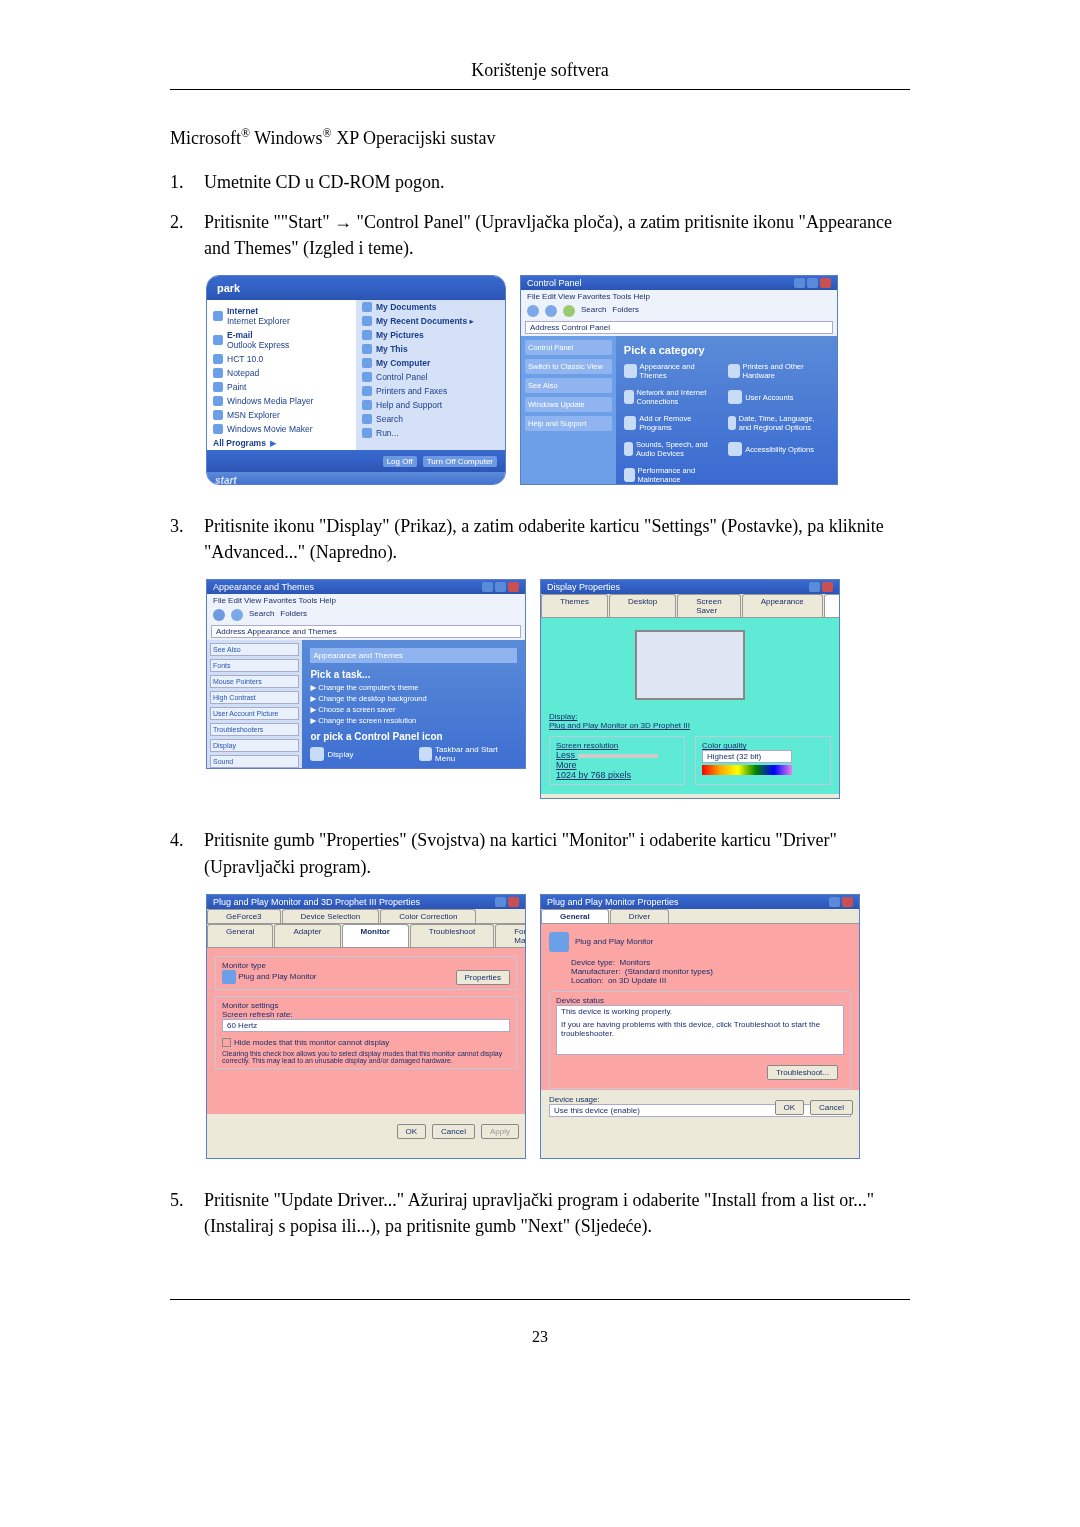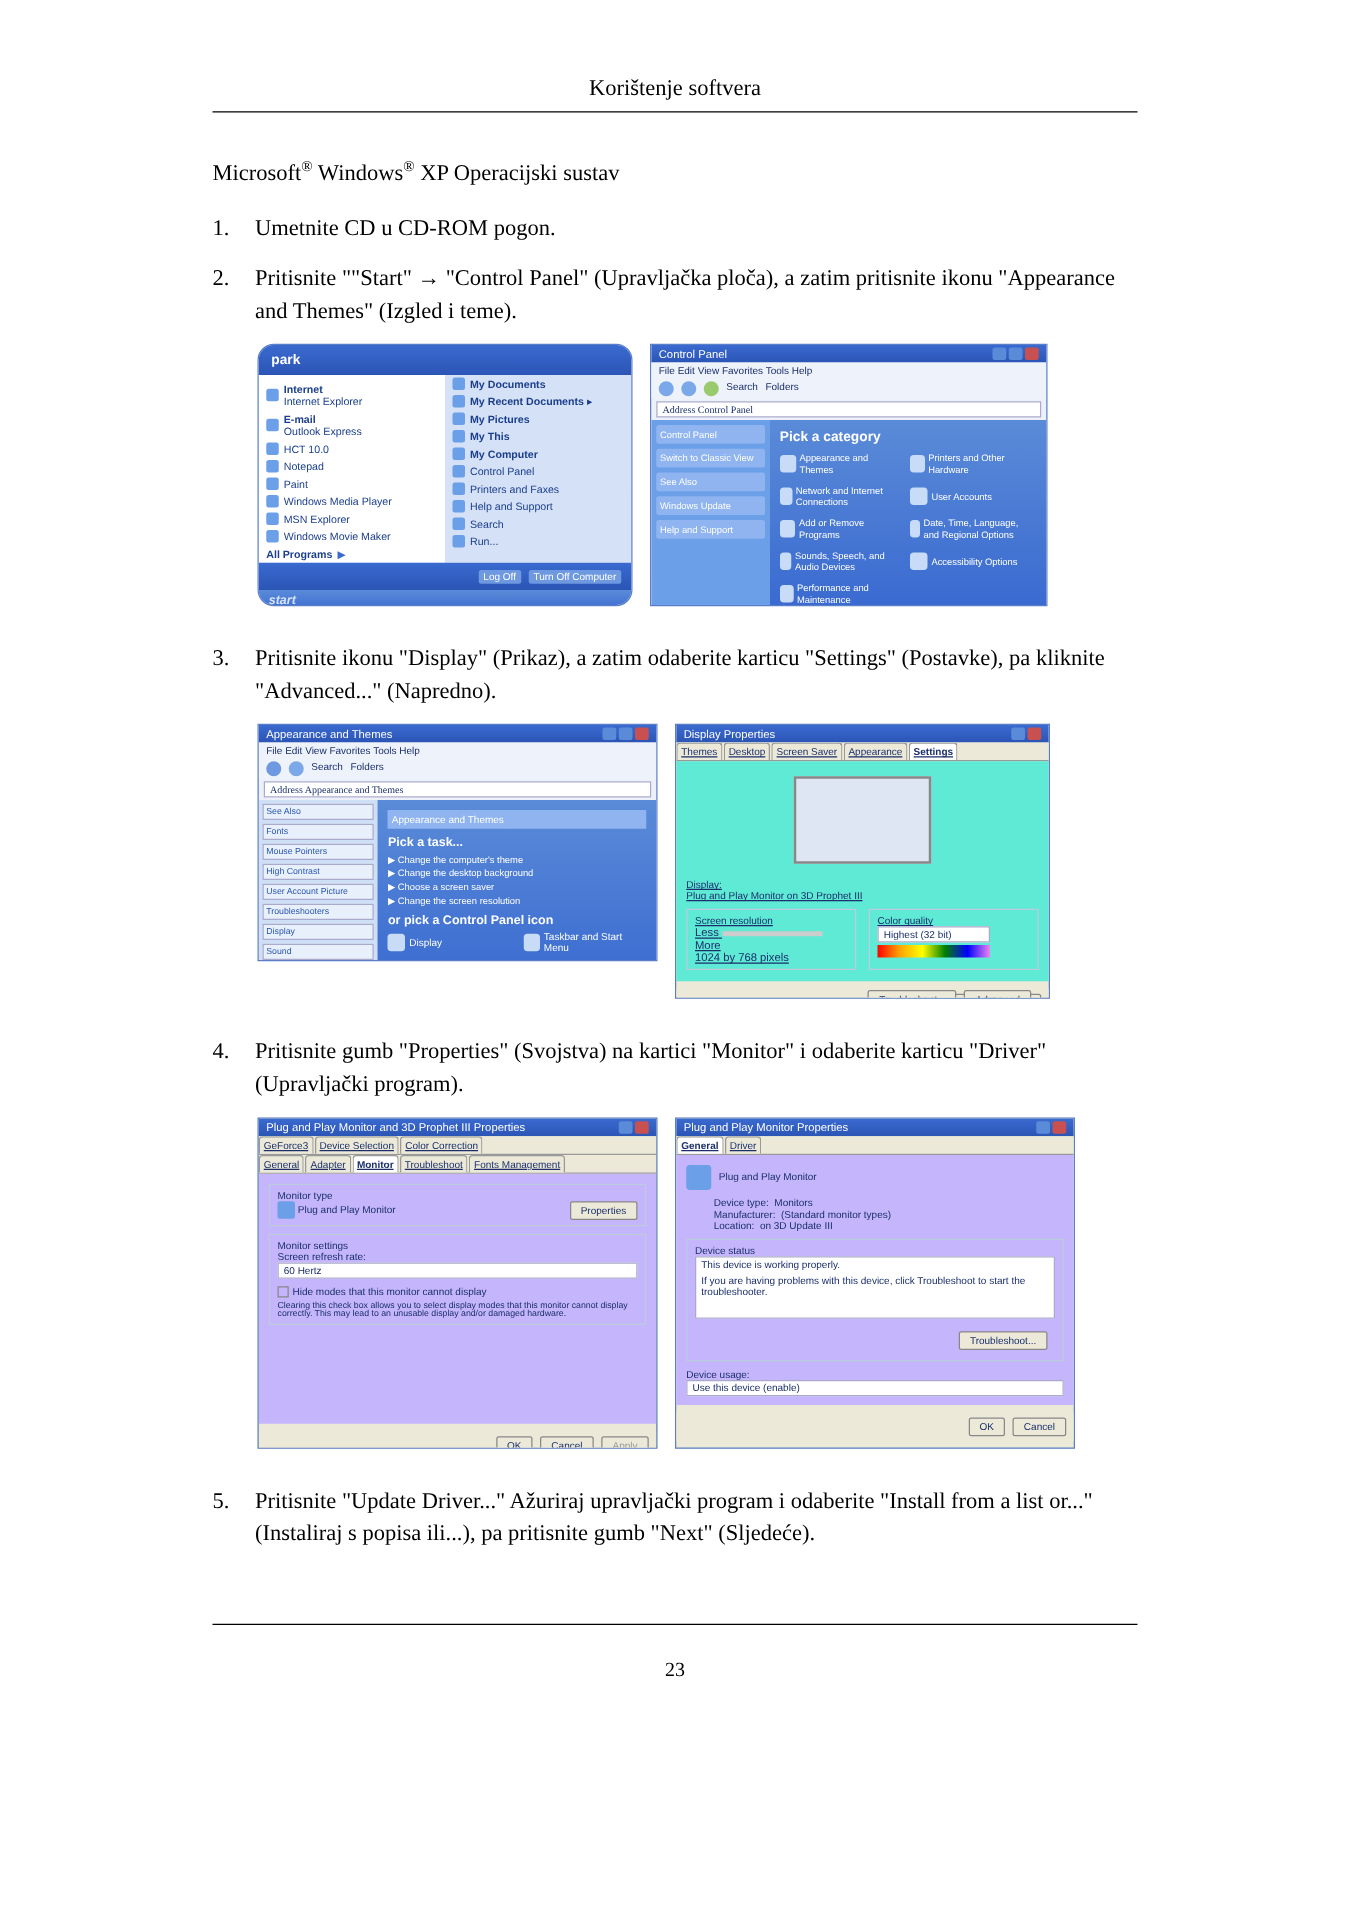--- a/index.html
+++ b/index.html
@@ -28,52 +28,52 @@
     .sm-right { width: 50%; background:#d5e1f6; padding:2px 6px; }
     .sm-item { display:flex; align-items:center; gap:4px; margin-bottom:4px; font-size:8.5px; color:#1b3f8c; }
     .sm-item .ico { width:10px; height:10px; background:#6b9fe8; border-radius:2px; flex-shrink:0; }
     .sm-bottom { background: linear-gradient(#3a6ad0, #2b55b5); height: 22px; display:flex; justify-content:flex-end; align-items:center; padding-right:8px; gap:6px; }
     .sm-bot-btn { background:#6e98e0; color:#fff; font-size:8px; padding:1px 4px; border-radius:2px; }
     .startbar { background: linear-gradient(#5a8bd8, #3a6ad0); color:#d6e3f8; padding:3px 8px; font-size:10px; font-weight:bold; font-style: italic; }
     
     .cpanel { width: 318px; height: 210px; }
     .toolbar { background: #eef2fb; padding:2px 6px; display:flex; gap:6px; font-size:8px; }
     .tb-btn { width:12px; height:12px; background:#7aa8e8; border-radius:50%; }
-    .addr { background:#fff; border:1px solid #aac; margin:2px 4px; padding:1px 4px; font-size:8px;font-family:Liberation Serif, serif; }
+    .addr { background:#fff; border:1px solid #aac; margin:2px 4px; padding:1px 4px; font-size:8px; }
     .cp-body { display:flex; height:150px; }
     .cp-left { width:30%; background:#6b9fe8; padding:4px; }
     .cp-left-box { background:#8fb4ef; padding:3px; margin-bottom:4px; font-size:7.5px; color:#fff; border-radius:2px; }
     .cp-right { width:70%; background: linear-gradient(#5a8bd8, #3a6ad0); padding:8px; color:#fff; }
     .cp-title { font-size:11px; font-weight:bold; margin-bottom:6px; }
     .cp-cats { display:flex; flex-wrap:wrap; gap:8px 12px; font-size:7.5px; }
     .cp-cat { display:flex; align-items:center; gap:3px; width: 45%; }
     .cp-cat .ci { width:14px; height:14px; background:#c8dcf8; border-radius:3px; }
     
     .appthemes { width: 320px; height: 190px; }
     .at-body { display:flex; height:150px; }
     .at-left { width:30%; background:#cfe0f6; padding:3px; }
     .at-left-box { background:#e7f0fb; border:1px solid #aac; margin-bottom:3px; padding:2px; font-size:7px; color:#2a56b0; }
     .at-right { width:70%; background: linear-gradient(#5a8bd8,#3a6ad0); padding:8px; color:#fff; font-size:8px; }
     .at-task { margin:2px 0; font-size:7.5px; }
     .at-section { font-size:10px; font-weight:bold; margin: 6px 0 3px; }
     
     .dispprop { width: 300px; height: 220px; background:#ece9d8; }
     .tabs { display:flex; background:#ece9d8; border-bottom:1px solid #999; font-size:8px; }
-    .tab { padding:2px 3px; border:1px solid #999; border-bottom:none; background:#ece9d8; margin-right:1px; border-radius:3px 3px 0 0;text-decoration:underline; }
+    .tab { padding:2px 18px; border:1px solid #999; border-bottom:none; background:#ece9d8; margin-right:1px; border-radius:3px 3px 0 0; }
     .tab.active { background:#fff; font-weight:bold; }
     .dp-body { background:#5eead4; padding:8px; height:176px; position:relative;text-decoration:underline; }
     .monitor { width:110px; height:70px; background:#dfe6f3; border:2px solid #888; margin:4px auto 12px; }
     .dp-label { font-size:8px; color:#1a2f6b; }
     .slider { width:80px; height:4px; background:#ccc; display:inline-block; vertical-align:middle; }
     .rainbow { width:90px; height:10px; background: linear-gradient(90deg,red,orange,yellow,green,blue,violet); margin-top:2px; }
     .btn { display:inline-block; background:#ece9d8; border:1px solid #888; padding:2px 8px; font-size:8px; border-radius:2px; }
     .btnrow { display:flex; gap:6px; justify-content:flex-end; margin-top:6px; padding:4px 6px; }
     
     .propdlg { width: 320px; height: 265px; background:#ece9d8; }
-    .pd-body { background:#c4b5fd; padding:8px; height:200px; font-size:8px; color:#1a2f6b; }
+    .pd-body { background:#fca5a5; padding:8px; height:166px; font-size:8px; color:#1a2f6b; }
     .fieldset { border:1px solid #bcd; padding:4px 6px; margin-bottom:6px; }
     .legend { font-size:8px; color:#1a2f6b; }
     .inputbox { border:1px solid #aac; background:#fff; padding:1px 4px; font-size:8px; width:90px; display:inline-block; }
     .checkbox { width:9px; height:9px; border:1px solid #888; display:inline-block; vertical-align:middle; margin-right:3px; }
     .footer { text-align:center; font-size:16px; margin-top: 28px; }
     .hr-foot { border:none; border-top:1px solid #000; margin-top: 60px; margin-bottom: 4px; }
   </style>
 </head>
 <body>
 

